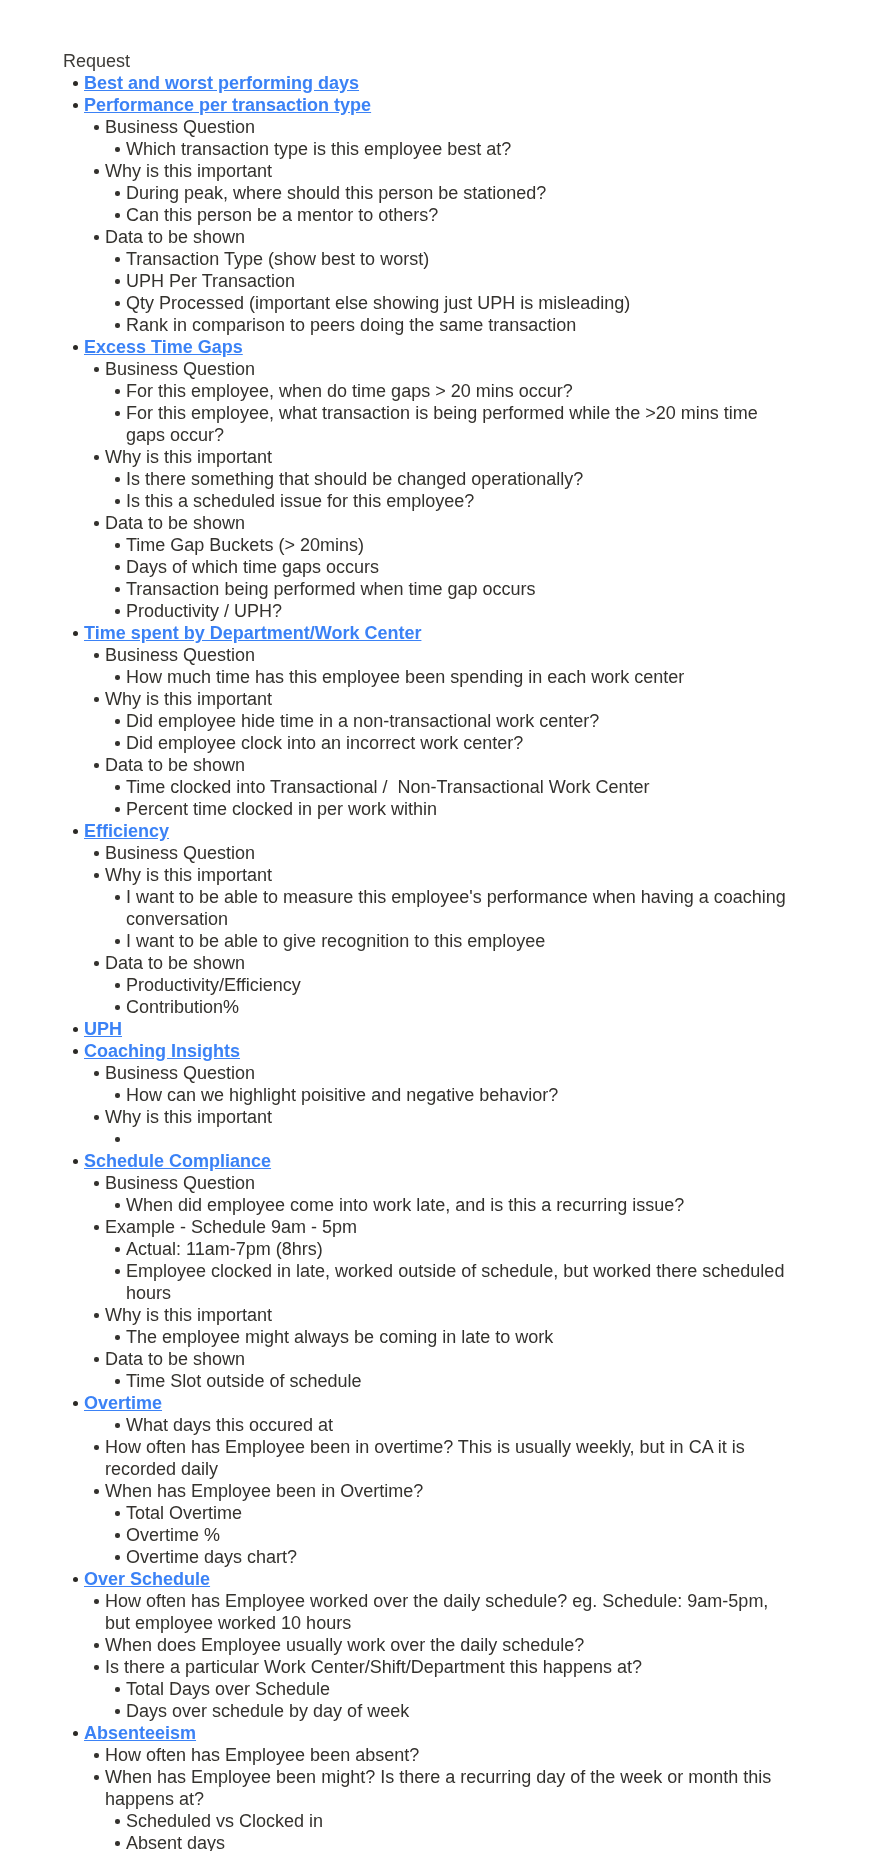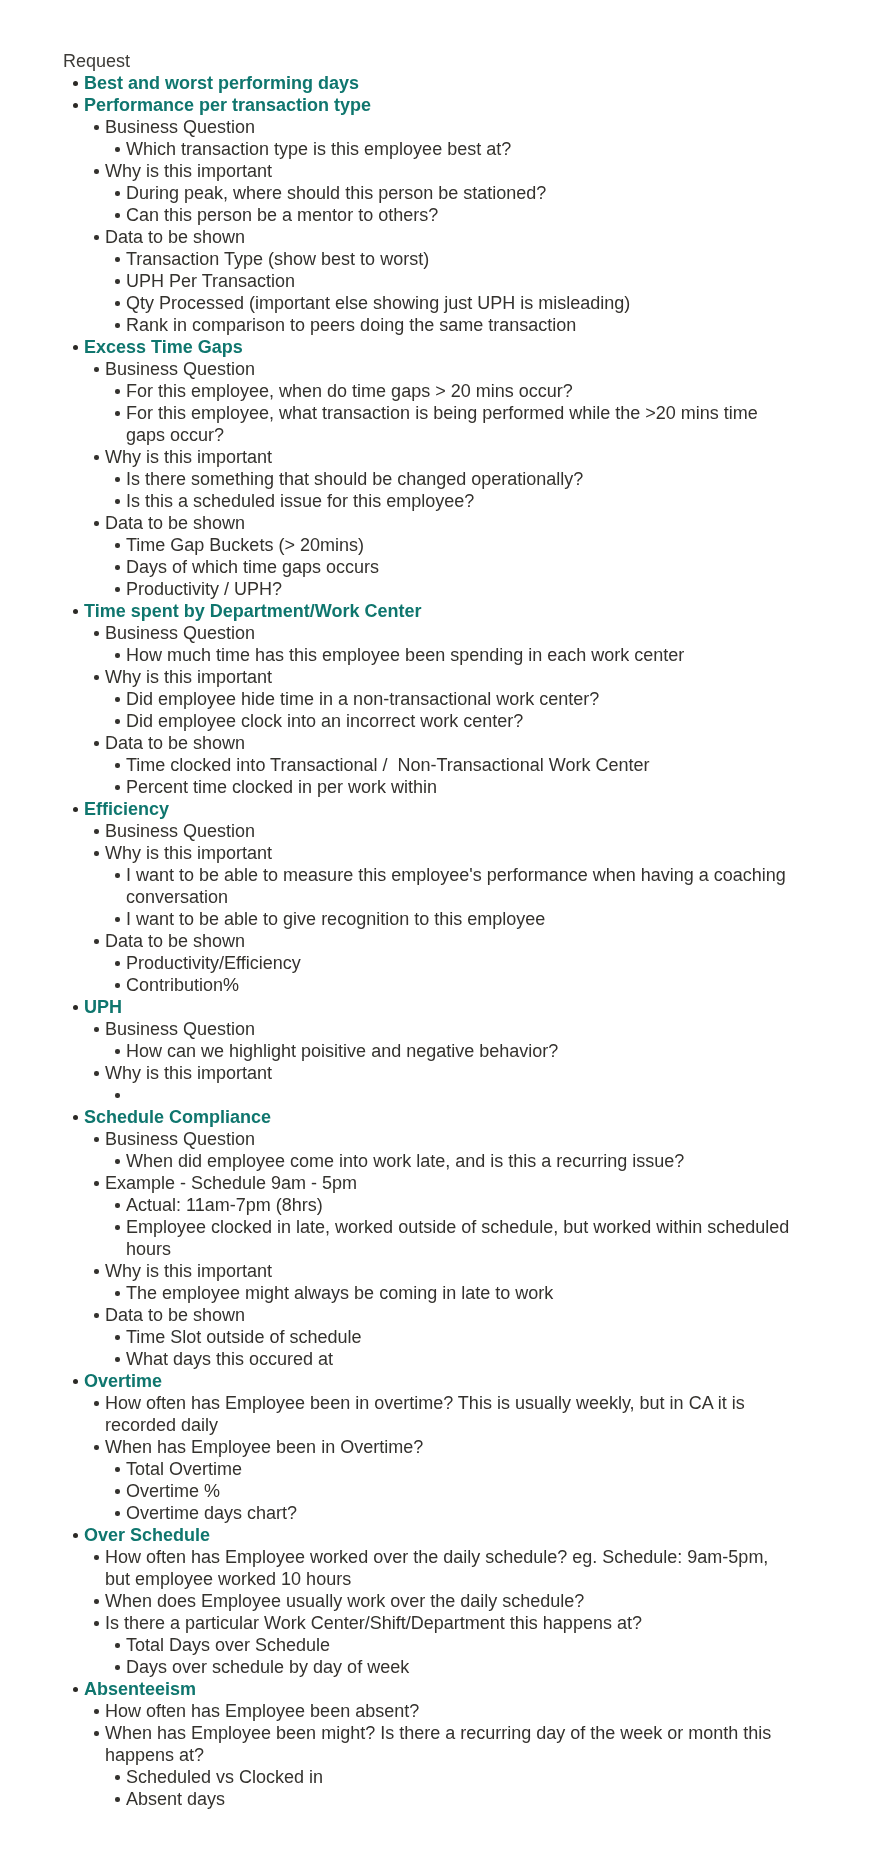--- a/index.html
+++ b/index.html
@@ -35,21 +35,21 @@
   }
   .dot {
     display: block;
     width: 4.5px;
     height: 4.5px;
     border-radius: 50%;
     background: #34322e;
     margin-left: 10px;
     margin-top: 9px;
   }
-  .bold { font-weight: bold; color: #0f766e; }
+  .bold { font-weight: bold; color: #3b82f6; text-decoration: underline; }
   .bold .dot { width: 5px; height: 5px; background: #2b2925; margin-top: 8.5px; }
   .text {
     white-space: pre-wrap;
     min-height: 22px;
     flex: 1 1 auto;
   }
 </style>
 </head>
 <body>
 
@@ -187,20 +187,26 @@
       <div class="line lvl3">
     <span class="marker">
           <span class="dot"></span>
         </span>
     <span class="text">Days of which time gaps occurs</span>
   </div>
       <div class="line lvl3">
     <span class="marker">
           <span class="dot"></span>
         </span>
+    <span class="text">Transaction being performed when time gap occurs</span>
+  </div>
+      <div class="line lvl3">
+    <span class="marker">
+          <span class="dot"></span>
+        </span>
     <span class="text">Productivity / UPH?</span>
   </div>
       <div class="line lvl1 bold">
     <span class="marker">
           <span class="dot"></span>
         </span>
     <span class="text">Time spent by Department/Work Center</span>
   </div>
       <div class="line lvl2">
     <span class="marker">
@@ -297,20 +303,26 @@
           <span class="dot"></span>
         </span>
     <span class="text">Contribution%</span>
   </div>
       <div class="line lvl1 bold">
     <span class="marker">
           <span class="dot"></span>
         </span>
     <span class="text">UPH</span>
   </div>
+      <div class="line lvl1 bold">
+    <span class="marker">
+          <span class="dot"></span>
+        </span>
+    <span class="text">Coaching Insights</span>
+  </div>
       <div class="line lvl2">
     <span class="marker">
           <span class="dot"></span>
         </span>
     <span class="text">Business Question</span>
   </div>
       <div class="line lvl3">
     <span class="marker">
           <span class="dot"></span>
         </span>
@@ -355,21 +367,21 @@
       <div class="line lvl3">
     <span class="marker">
           <span class="dot"></span>
         </span>
     <span class="text">Actual: 11am-7pm (8hrs)</span>
   </div>
       <div class="line lvl3">
     <span class="marker">
           <span class="dot"></span>
         </span>
-    <span class="text">Employee clocked in late, worked outside of schedule, but worked within scheduled hours</span>
+    <span class="text">Employee clocked in late, worked outside of schedule, but worked there scheduled hours</span>
   </div>
       <div class="line lvl2">
     <span class="marker">
           <span class="dot"></span>
         </span>
     <span class="text">Why is this important</span>
   </div>
       <div class="line lvl3">
     <span class="marker">
           <span class="dot"></span>
@@ -381,31 +393,31 @@
           <span class="dot"></span>
         </span>
     <span class="text">Data to be shown</span>
   </div>
       <div class="line lvl3">
     <span class="marker">
           <span class="dot"></span>
         </span>
     <span class="text">Time Slot outside of schedule</span>
   </div>
+      <div class="line lvl1 bold">
+    <span class="marker">
+          <span class="dot"></span>
+        </span>
+    <span class="text">Overtime</span>
+  </div>
       <div class="line lvl3">
     <span class="marker">
           <span class="dot"></span>
         </span>
     <span class="text">What days this occured at</span>
-  </div>
-      <div class="line lvl1 bold">
-    <span class="marker">
-          <span class="dot"></span>
-        </span>
-    <span class="text">Overtime</span>
   </div>
       <div class="line lvl2">
     <span class="marker">
           <span class="dot"></span>
         </span>
     <span class="text">How often has Employee been in overtime? This is usually weekly, but in CA it is recorded daily</span>
   </div>
       <div class="line lvl2">
     <span class="marker">
           <span class="dot"></span>

